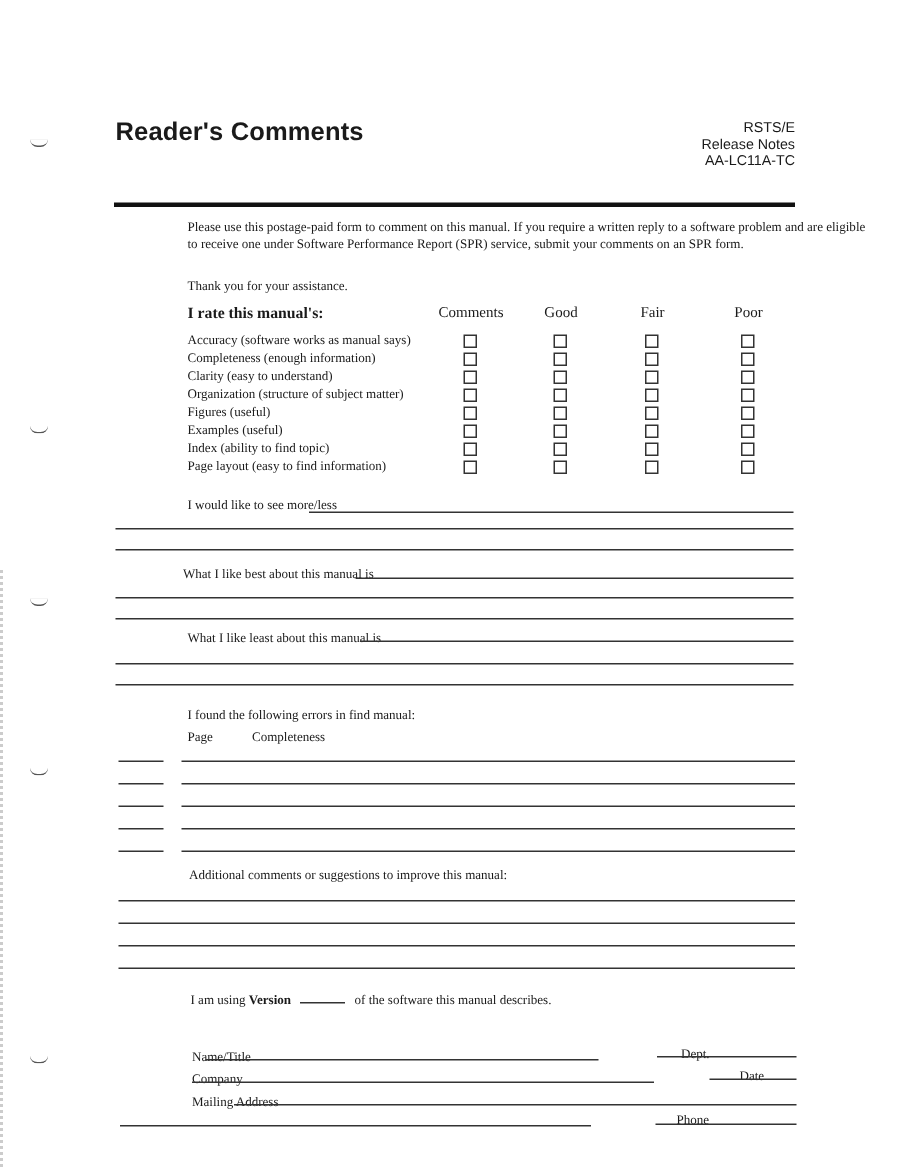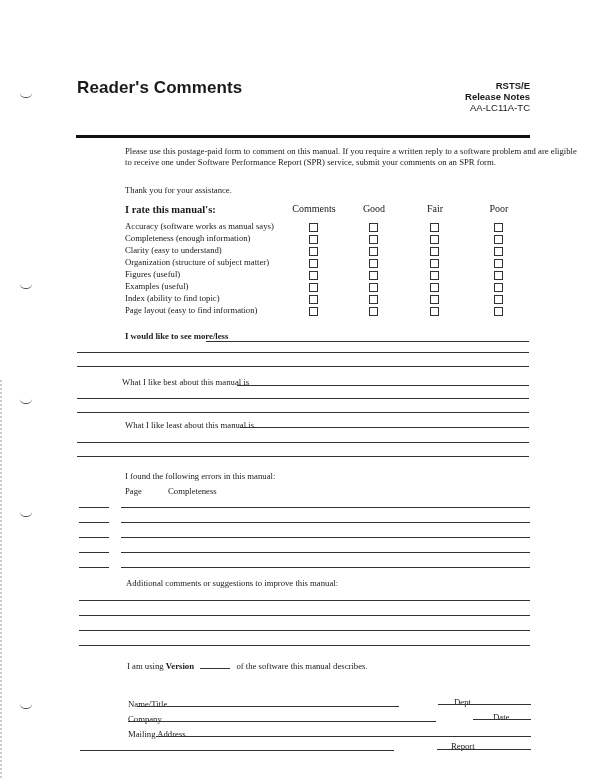--- a/index.html
+++ b/index.html
@@ -6,21 +6,21 @@
   body { width:604px; height:783px; position:relative; overflow:hidden; color:#1a1a1a;
          font-family:"DejaVu Serif", serif; }
   .abs { position:absolute; }
   .serif { font-family:"Liberation Serif", "DejaVu Serif", serif;margin-left:48px; }
   .sans { font-family:"Liberation Sans", "DejaVu Sans", sans-serif; }
   .hole { position:absolute; left:20px; width:12px; height:4px; border-bottom:1.3px solid #555; border-radius:0 0 8px 8px; }
   .edge { position:absolute; left:0; top:380px; width:2px; height:400px;
           background:repeating-linear-gradient(to bottom,#ccc 0 2px,#fff 2px 4px); }
   .title { left:77px; top:78px; font-size:17px; font-weight:bold; letter-spacing:0.1px; }
   .right-hdr { right:74px; top:80px; text-align:right; font-size:9.5px; line-height:11px; }
-  .right-hdr .b { font-weight:bold;margin-left:27px; }
+  .right-hdr .b { font-weight:normal;margin-left:27px; }
   .divider { left:76px; top:135px; width:454px; height:2.5px; background:#111; }
   .txt { font-size:8.7px; line-height:11px; }
   .intro { left:77px; top:146px; width:460px; }
   .thanks { left:77px; top:185px; }
   .rate-hdr { left:77px; top:204px; font-size:10.5px; font-weight:bold; }
   .col-hdr { top:203px; font-size:10px; width:60px; margin-left:-30px; text-align:center; }
   .crit { left:77px; font-size:8.7px; }
   .cb { width:7px; height:7px; border:1px solid #333; background:#fff; margin-left:-4px; cursor:pointer; }
   .line { position:absolute; height:1px; background:#333; }
   .lbl { font-size:8.7px; }
@@ -88,36 +88,36 @@
     <div class="abs cb" style="left: 373px; top: 295px;"></div>
     <div class="abs cb" style="left: 434px; top: 295px;"></div>
     <div class="abs cb" style="left: 498px; top: 295px;"></div>
     <div class="abs crit serif" style="top: 305px;">Page layout (easy to find information)</div>
     <div class="abs cb" style="left: 313px; top: 307px;"></div>
     <div class="abs cb" style="left: 373px; top: 307px;"></div>
     <div class="abs cb" style="left: 434px; top: 307px;"></div>
     <div class="abs cb" style="left: 498px; top: 307px;"></div>
   </div>
 
-<div class="abs lbl serif" style="left:77px; top:331px;font-weight:bold;">I would like to see more/less</div>
+<div class="abs lbl serif" style="left:77px; top:331px;">I would like to see more/less</div>
 <div class="line" style="left:206px; top:341px; width:323px;"></div>
 <div class="line" style="left:77px; top:352px; width:452px;"></div>
 <div class="line" style="left:77px; top:366px; width:452px;"></div>
 
 <div class="abs lbl serif" style="left:74px; top:377px;">What I like best about this manual is</div>
 <div class="line" style="left:237px; top:385px; width:292px;"></div>
 <div class="line" style="left:77px; top:398px; width:452px;"></div>
 <div class="line" style="left:77px; top:412px; width:452px;"></div>
 
 <div class="abs lbl serif" style="left:77px; top:420px;">What I like least about this manual is</div>
 <div class="line" style="left:240px; top:427px; width:289px;"></div>
 <div class="line" style="left:77px; top:442px; width:452px;"></div>
 <div class="line" style="left:77px; top:456px; width:452px;"></div>
 
-<div class="abs lbl serif" style="left:77px; top:471px;">I found the following errors in this manual:</div>
+<div class="abs lbl serif" style="left:77px; top:471px;">I found the following errors in find manual:</div>
 <div class="abs lbl serif" style="left:77px; top:486px;">Page</div>
 <div class="abs lbl serif" style="left:120px; top:486px;">Completeness</div>
 <div id="error-rows">
     <div class="line" style="left: 79px; top: 507px; width: 30px;"></div>
     <div class="line" style="left: 121px; top: 507px; width: 409px;"></div>
     <div class="line" style="left: 79px; top: 522px; width: 30px;"></div>
     <div class="line" style="left: 121px; top: 522px; width: 409px;"></div>
     <div class="line" style="left: 79px; top: 537px; width: 30px;"></div>
     <div class="line" style="left: 121px; top: 537px; width: 409px;"></div>
     <div class="line" style="left: 79px; top: 552px; width: 30px;"></div>
@@ -146,14 +146,14 @@
 
 <div class="abs lbl serif" style="left:80px; top:714px;">Company</div>
 <div class="line" style="left:128px; top:721px; width:308px;"></div>
 <div class="abs lbl serif" style="left:445px; top:712px;">Date</div>
 <div class="line" style="left:473px; top:719px; width:58px;"></div>
 
 <div class="abs lbl serif" style="left:80px; top:729px;">Mailing Address</div>
 <div class="line" style="left:156px; top:736px; width:375px;"></div>
 
 <div class="line" style="left:80px; top:750px; width:314px;"></div>
-<div class="abs lbl serif" style="left:403px; top:741px;">Report</div>
+<div class="abs lbl serif" style="left:403px; top:741px;">Phone</div>
 <div class="line" style="left:437px; top:749px; width:94px;"></div>
 
 </body></html>

